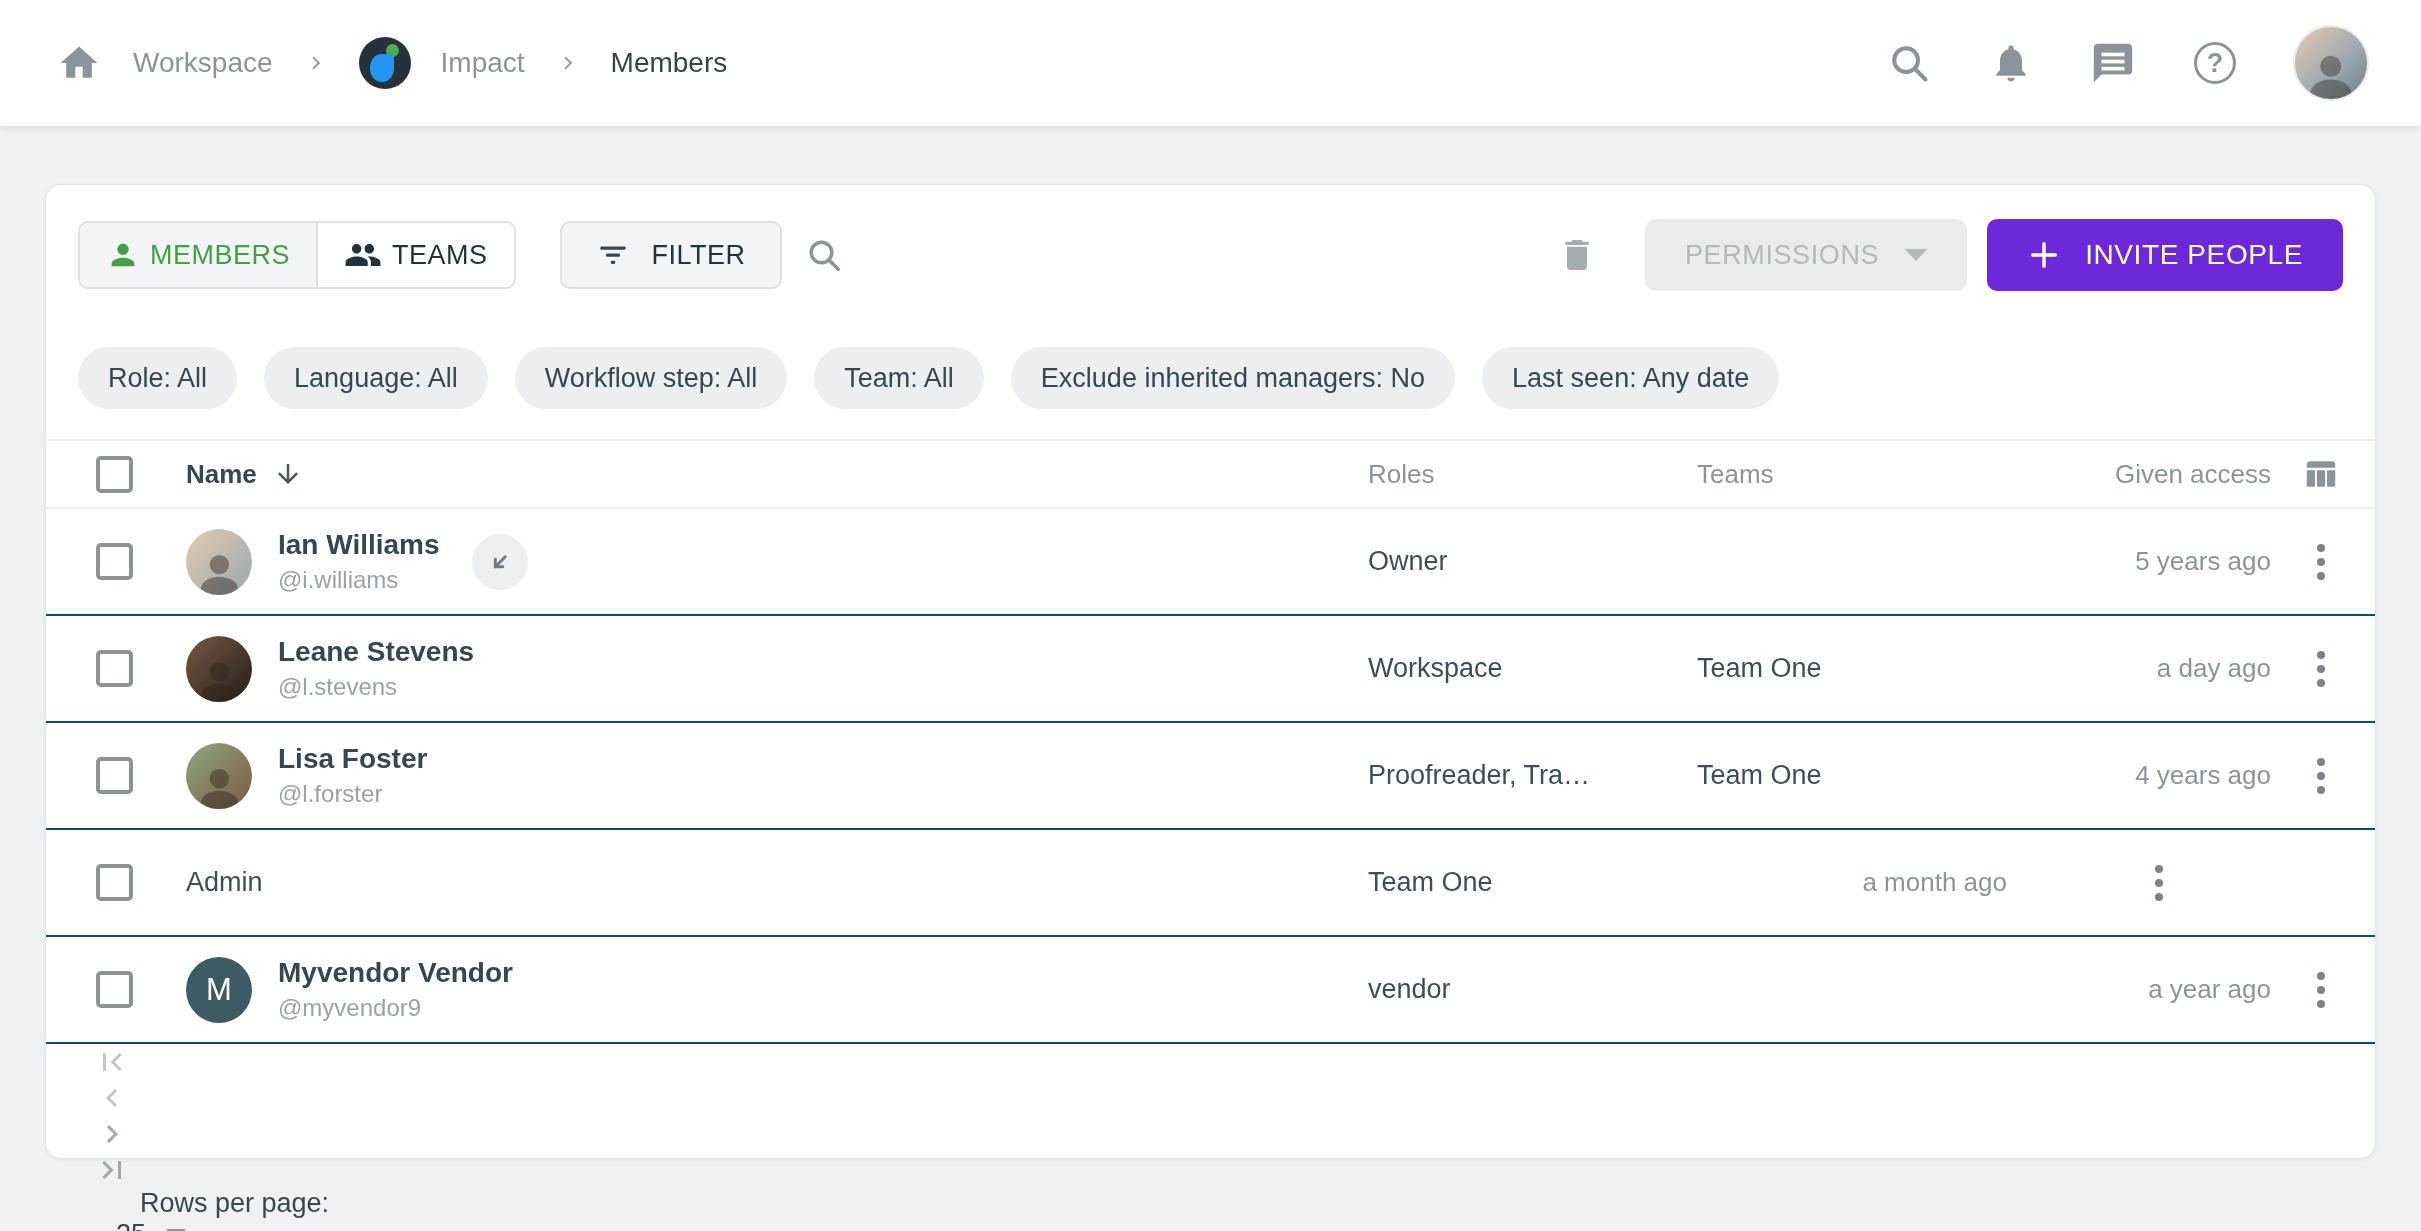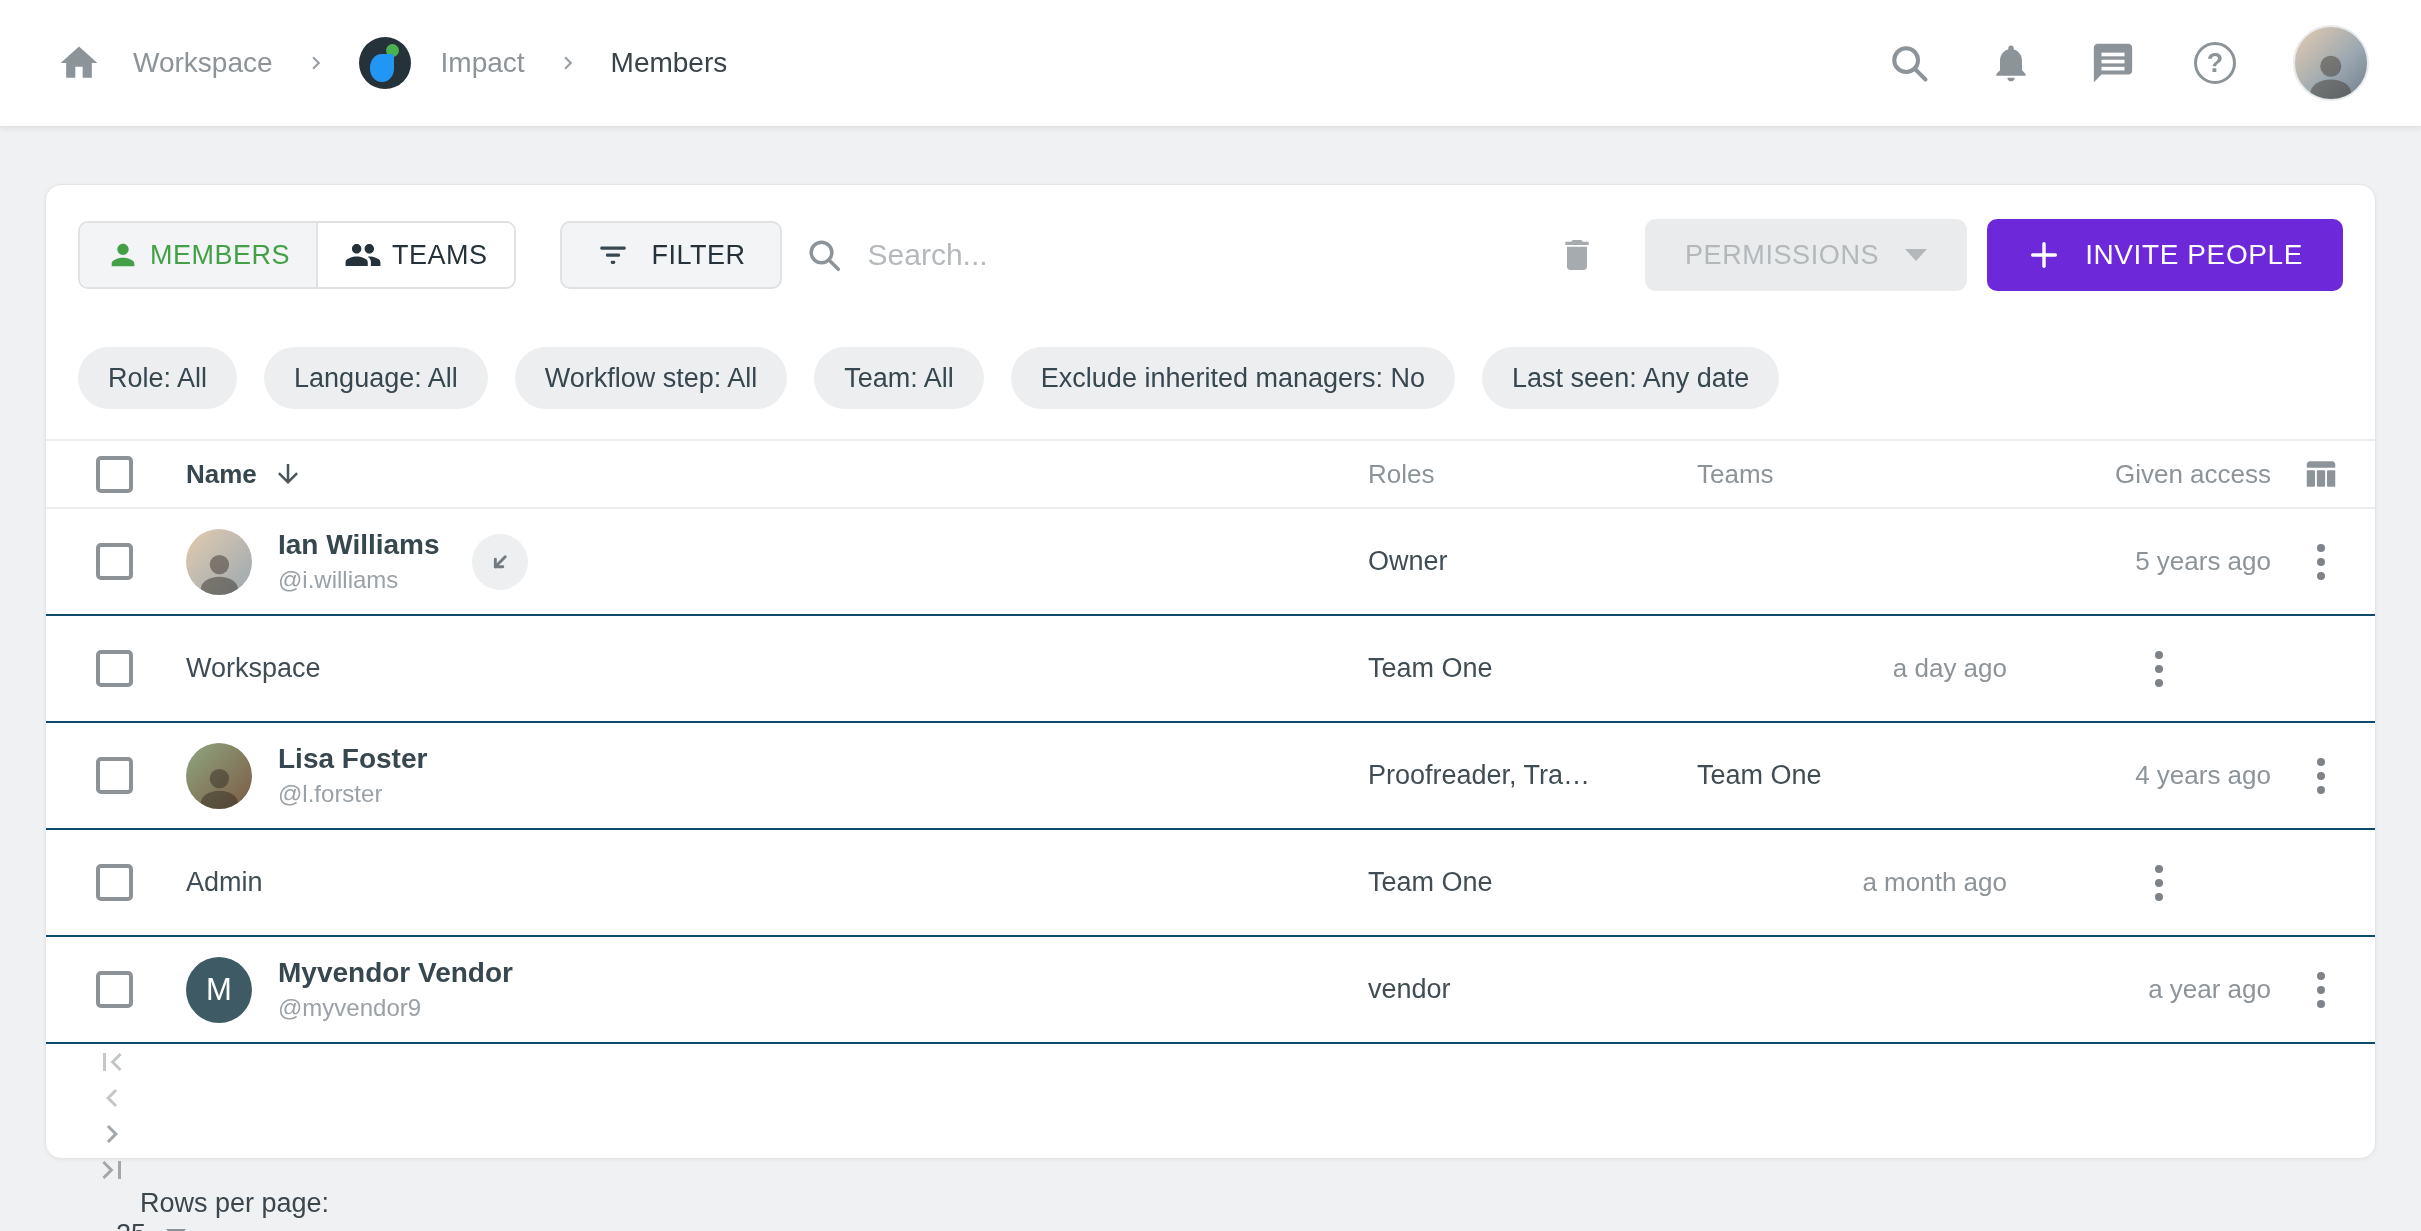--- a/index.html
+++ b/index.html
@@ -227,21 +227,20 @@
           <rect x="10.4" y="16" width="3.2" height="2.3" rx="1"></rect>
         </svg>
       <span>FILTER</span>
     </button>
 
     <div class="search-box">
       <svg width="40" height="40" viewBox="0 0 24 24" fill="none" stroke="#8d9499" stroke-width="2.1" stroke-linecap="round">
           <circle cx="10.5" cy="10.5" r="6.2"></circle>
           <line x1="15.3" y1="15.3" x2="20.6" y2="20.6"></line>
         </svg>
-      <input type="text" placeholder="Search..." style="">
     </div>
 
     <span class="trash-btn">
       <svg width="40" height="40" viewBox="0 0 24 24" fill="#a6abaf">
           <path d="M6 19c0 1.1.9 2 2 2h8c1.1 0 2-.9 2-2V7H6v12zM19 4h-3.5l-1-1h-5l-1 1H5v2h14V4z"></path>
         </svg>
     </span>
 
     <button class="permissions-btn">
       <span>PERMISSIONS</span>
@@ -313,20 +312,34 @@
       <span class="cell-teams"></span>
       <span class="cell-given">5 years ago</span>
       <span class="kebab">
           <i></i>
           <i></i>
           <i></i>
         </span>
     </div>
       <div class="grid-row row">
       <span class="checkbox"></span>
+      <span class="cell-name">
+        <span class="avatar" style="background: linear-gradient(135deg, rgb(107, 79, 60) 15%, rgb(36, 29, 24));">
+          <svg class="sil" viewBox="0 0 24 24" fill="#2c241d">
+              <circle cx="12" cy="8" r="4.4"></circle>
+              <path d="M12 13.5c-4.6 0-8.4 2.4-8.4 5.4V24h16.8v-5.1c0-3-3.8-5.4-8.4-5.4z"></path>
+            </svg>
+          <span class="letter-glyph"></span>
+        </span>
+        <span class="name-stack">
+          <span class="member-name">Leane Stevens</span>
+          <span class="member-handle">@l.stevens</span>
+        </span>
+
+      </span>
       <span class="cell-roles">Workspace</span>
       <span class="cell-teams">Team One</span>
       <span class="cell-given">a day ago</span>
       <span class="kebab">
           <i></i>
           <i></i>
           <i></i>
         </span>
     </div>
       <div class="grid-row row">

